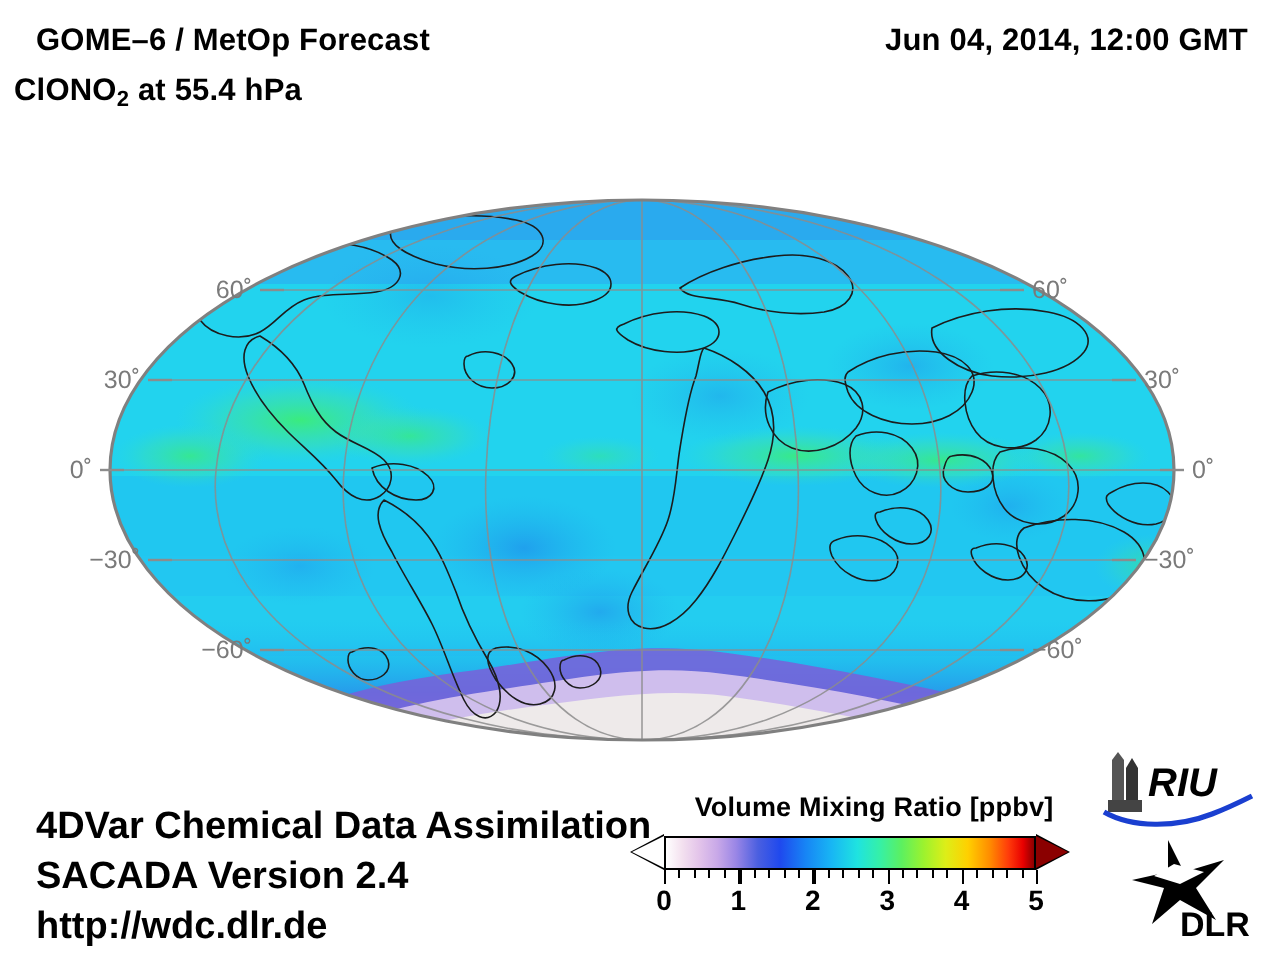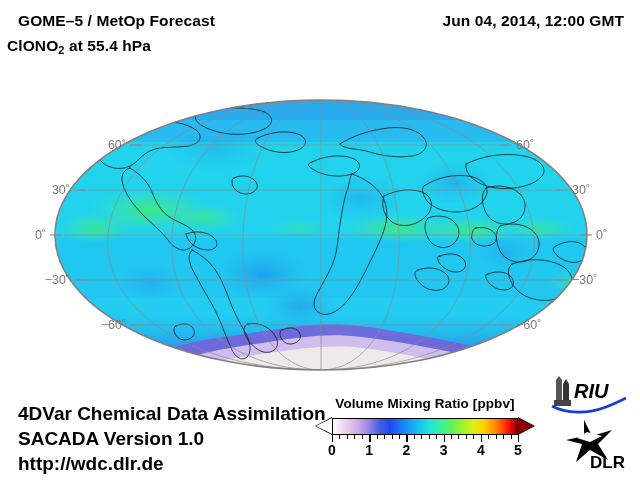--- a/index.html
+++ b/index.html
@@ -20,21 +20,21 @@
 
   .axlabel{font-size:12.5px;fill:#7a7a7a;font-family:"Liberation Sans",sans-serif;}
 
   .footer-line{position:absolute;left:18px;font-weight:bold;font-size:19px;color:#000;}
   #footer-0{top:403px;}
   #footer-1{top:428px;}
   #footer-2{top:453px;}
 
   #cbar-wrap{position:absolute;left:316px;top:396px;width:218px;height:70px;}
   #cbar-title{font-weight:bold;font-size:13.5px;color:#000;text-align:center;width:100%;
-      position:absolute;top:0;left:0;letter-spacing:0.1px;}
+      position:absolute;top:0;left:12px;letter-spacing:0.1px;}
   #cbar-box{position:absolute;top:22px;left:16px;width:186px;height:17px;}
   #cbar-grad{position:absolute;inset:0;border:1.4px solid #000;box-sizing:border-box;}
   .cap{position:absolute;top:22px;width:0;height:0;}
   #cap-left{left:0px;border-top:8.5px solid transparent;border-bottom:8.5px solid transparent;
      border-right:16px solid #ffffff;}
   #cap-left-o{left:-1px;border-top:9.5px solid transparent;border-bottom:9.5px solid transparent;
      border-right:17px solid #000;top:21px;}
   #cap-right{left:202px;border-top:8.5px solid transparent;border-bottom:8.5px solid transparent;
      border-left:16px solid #8b0000;}
   #cap-right-o{left:202px;border-top:9.5px solid transparent;border-bottom:9.5px solid transparent;
@@ -44,21 +44,21 @@
   .tick-min{position:absolute;top:0;width:1px;height:4px;background:#000;}
   #cbar-labels{position:absolute;top:46px;left:0;width:218px;height:20px;}
   .cbl{position:absolute;font-weight:bold;font-size:14px;color:#000;
        transform:translateX(-50%);text-align:center;}
 
   #logos{position:absolute;right:8px;top:374px;width:86px;height:96px;}
 </style>
 </head>
 <body>
 
-<div class="hdr" id="title-line1">GOME–5 / MetOp Forecast</div>
+<div class="hdr" id="title-line1">GOME–6 / MetOp Forecast</div>
 <div class="hdr" id="title-line2"><span>ClONO</span><sub>2</sub><span> at 55.4 hPa</span></div>
 <div class="hdr" id="datestamp">Jun 04, 2014, 12:00 GMT</div>
 
 <div id="map-panel">
 <svg id="map-svg" width="640" height="300" viewBox="0 0 640 300">
   <defs>
     <clipPath id="ellipseClip">
       <ellipse cx="321" cy="157" rx="266" ry="135"></ellipse>
     </clipPath>
     <radialGradient id="gA" cx="50%" cy="50%" r="50%">
@@ -175,21 +175,21 @@
     <text x="516" y="71" text-anchor="start">60˚</text>
     <text x="572" y="116" text-anchor="start">30˚</text>
     <text x="596" y="161" text-anchor="start">0˚</text>
     <text x="572" y="206" text-anchor="start">−30˚</text>
     <text x="516" y="251" text-anchor="start">−60˚</text>
   </g>
 </svg>
 </div>
 
 <div class="footer-line" id="footer-0">4DVar Chemical Data Assimilation</div>
-<div class="footer-line" id="footer-1">SACADA Version 1.0</div>
+<div class="footer-line" id="footer-1">SACADA Version 2.4</div>
 <div class="footer-line" id="footer-2">http://wdc.dlr.de</div>
 
 <div id="cbar-wrap">
   <div id="cbar-title">Volume Mixing Ratio [ppbv]</div>
   <div id="cap-left-o" class="cap"></div>
   <div id="cap-left" class="cap"></div>
   <div id="cap-right-o" class="cap"></div>
   <div id="cap-right" class="cap" style="border-left-color: rgb(139, 0, 0);"></div>
   <div id="cbar-box">
     <div id="cbar-grad" style="background: linear-gradient(to right, rgb(255, 255, 255) 0%, rgb(243, 224, 239) 4.5%, rgb(227, 196, 234) 9%, rgb(200, 168, 232) 14%, rgb(154, 134, 230) 19%, rgb(74, 95, 224) 25%, rgb(31, 73, 238) 31%, rgb(23, 133, 245) 38%, rgb(24, 182, 244) 45%, rgb(31, 227, 224) 52%, rgb(53, 240, 168) 58%, rgb(92, 240, 96) 64%, rgb(156, 242, 46) 70%, rgb(221, 238, 24) 76%, rgb(255, 208, 0) 82%, rgb(255, 140, 0) 88%, rgb(255, 60, 10) 93%, rgb(232, 0, 0) 97%, rgb(139, 0, 0) 100%);"></div>

